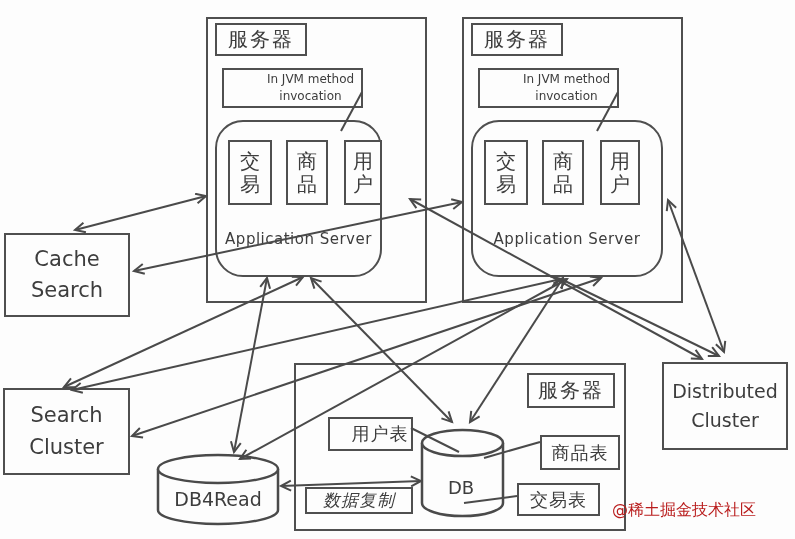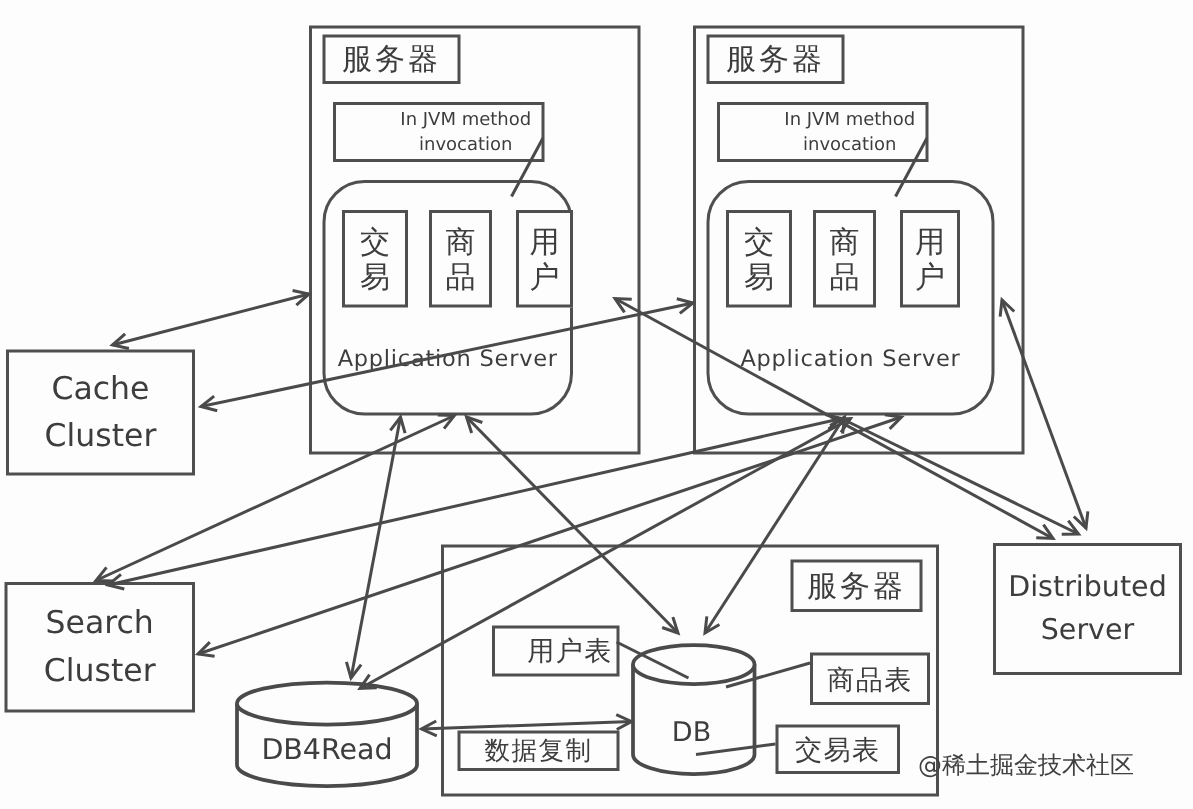--- a/index.html
+++ b/index.html
@@ -11,21 +11,21 @@
   .ml{white-space:pre-line;}
   .server-label{font-size:20px;letter-spacing:2px;}
   .jvm{font-size:12px;line-height:1.45;padding-left:36px;}
   .module{font-size:20px;line-height:1.12;font-weight:400;}
   .appname{position:absolute;font-size:15px;text-align:center;letter-spacing:0.5px;}
   .cluster{font-size:21px;line-height:1.5;}
   .storage{font-size:19px;line-height:1.55;}
   .table-lbl{font-size:18px;letter-spacing:1px;}
   .repl{font-size:17px;letter-spacing:1px;}
   .watermark{position:absolute;left:612px;top:500px;width:180px;font-size:16px;
-             color:#404040;letter-spacing:0px;}
+             color:#b91c1c;letter-spacing:0px;}
   svg.arrow-layer{position:absolute;left:0;top:0;z-index:5;pointer-events:none;}
   .cyl-text{font-family:"DejaVu Sans",sans-serif;fill:#3d3d3d;}
 </style>
 </head>
 <body>
 
 <div class="stage">
 
   <div class="box" style="left:206px;top:17px;width:221px;height:286px;"></div>
   <div class="box lbl server-label" style="left:215px;top:23px;width:92px;height:33px;">服务器</div>
@@ -47,33 +47,33 @@
   <div class="box rounded" style="left:471px;top:120px;width:192px;height:157px;"></div>
   <div class="box lbl module ml" style="left:484px;top:140px;width:44px;height:65px;">交
 易</div>
   <div class="box lbl module ml" style="left:542px;top:140px;width:42px;height:65px;">商
 品</div>
   <div class="box lbl module ml" style="left:600px;top:140px;width:40px;height:65px;">用
 户</div>
   <div class="appname" style="left:471px;top:230px;width:192px;">Application Server</div>
 
   <div class="box lbl cluster ml" style="left:4px;top:233px;width:126px;height:84px;">Cache
-Cluster</div>
+Search</div>
   <div class="box lbl cluster ml" style="left:3px;top:388px;width:127px;height:87px;text-align:center;">Search
 Cluster</div>
 
   <div class="box lbl storage ml" style="left:662px;top:362px;width:126px;height:88px;">Distributed
-Server</div>
+Cluster</div>
 
   <div class="box" style="left:294px;top:363px;width:332px;height:168px;"></div>
   <div class="box lbl server-label" style="left:527px;top:373px;width:88px;height:35px;">服务器</div>
   <div class="box lbl table-lbl" style="left:328px;top:417px;width:85px;height:34px;padding-left:19px;">用户表</div>
   <div class="box lbl table-lbl" style="left:540px;top:435px;width:80px;height:35px;">商品表</div>
   <div class="box lbl table-lbl" style="left:517px;top:483px;width:83px;height:33px;">交易表</div>
-  <div class="box lbl repl" style="left:305px;top:487px;width:108px;height:27px;">数据复制</div>
+  <div class="box lbl repl" style="left:305px;top:487px;width:108px;height:27px;font-style:italic;">数据复制</div>
 
   <div class="watermark">@稀土掘金技术社区</div>
 
   <svg class="arrow-layer" width="795" height="539" viewBox="0 0 795 539">
     <defs>
       <marker id="ah" markerUnits="userSpaceOnUse" markerWidth="14" markerHeight="13" refX="11" refY="6" orient="auto-start-reverse">
         <path d="M1,1 L11,6 L1,11" fill="none" stroke="#4a4a4a" stroke-width="2"></path>
       </marker>
     </defs>
 

